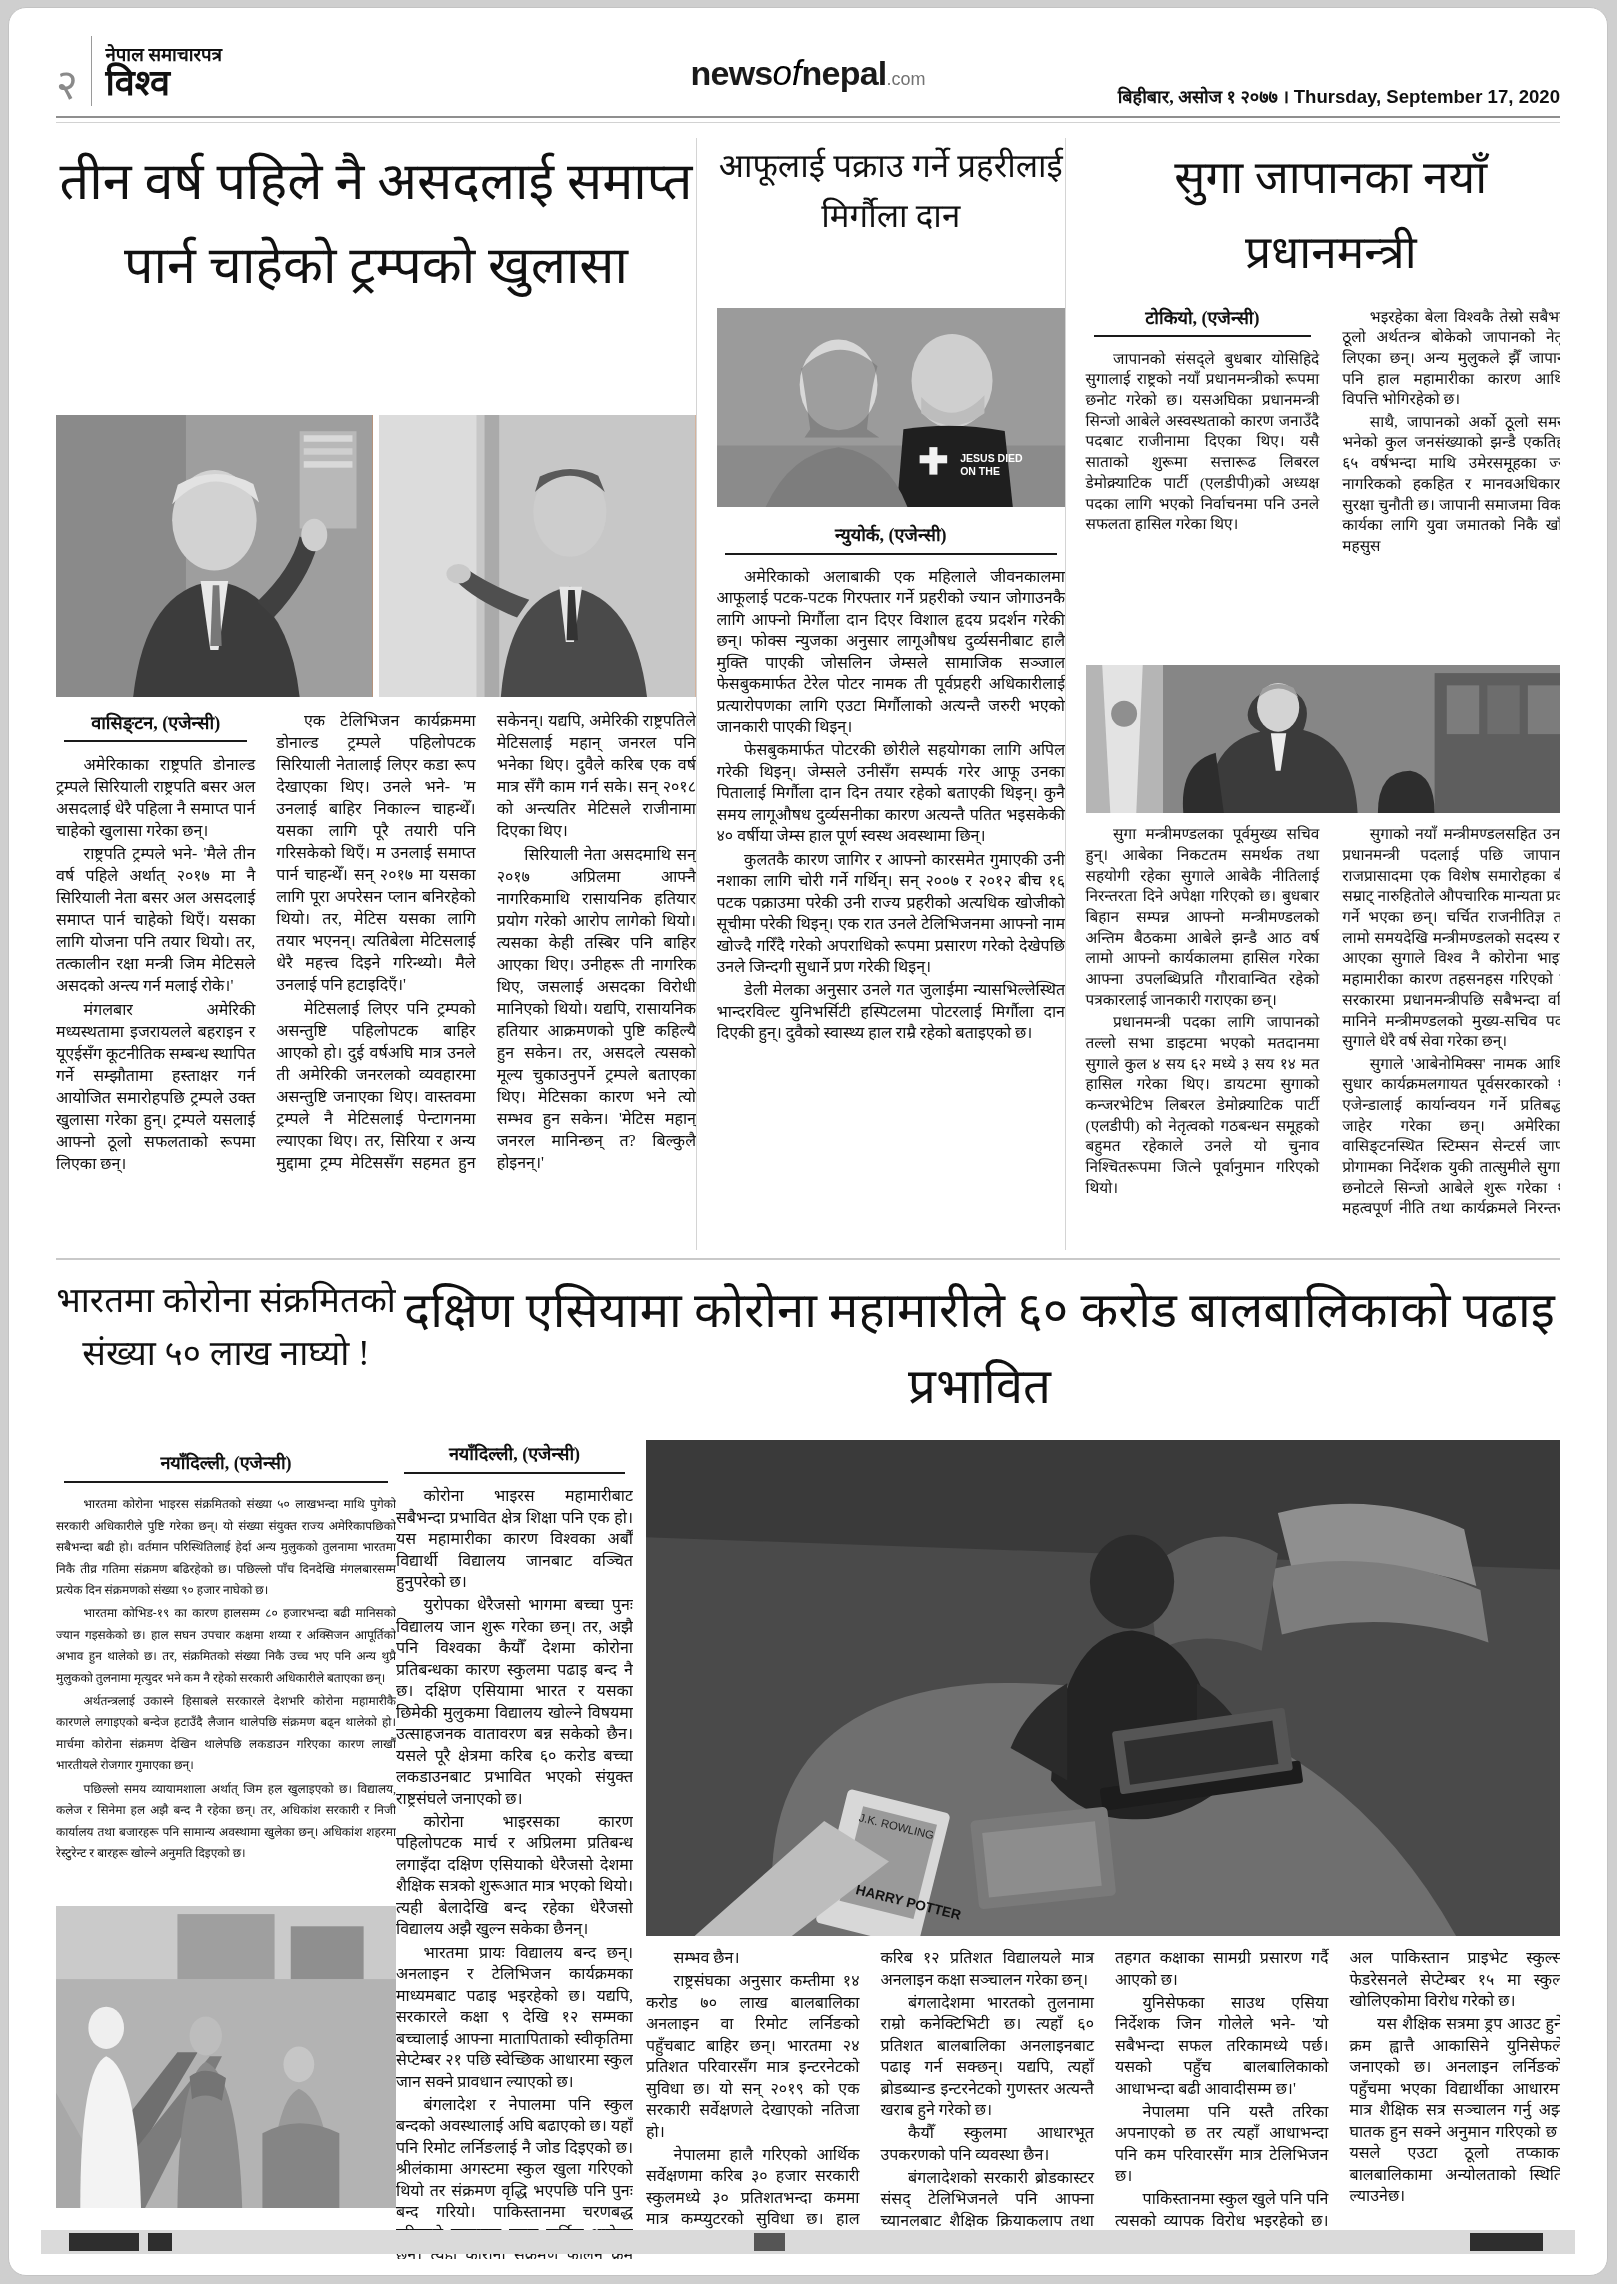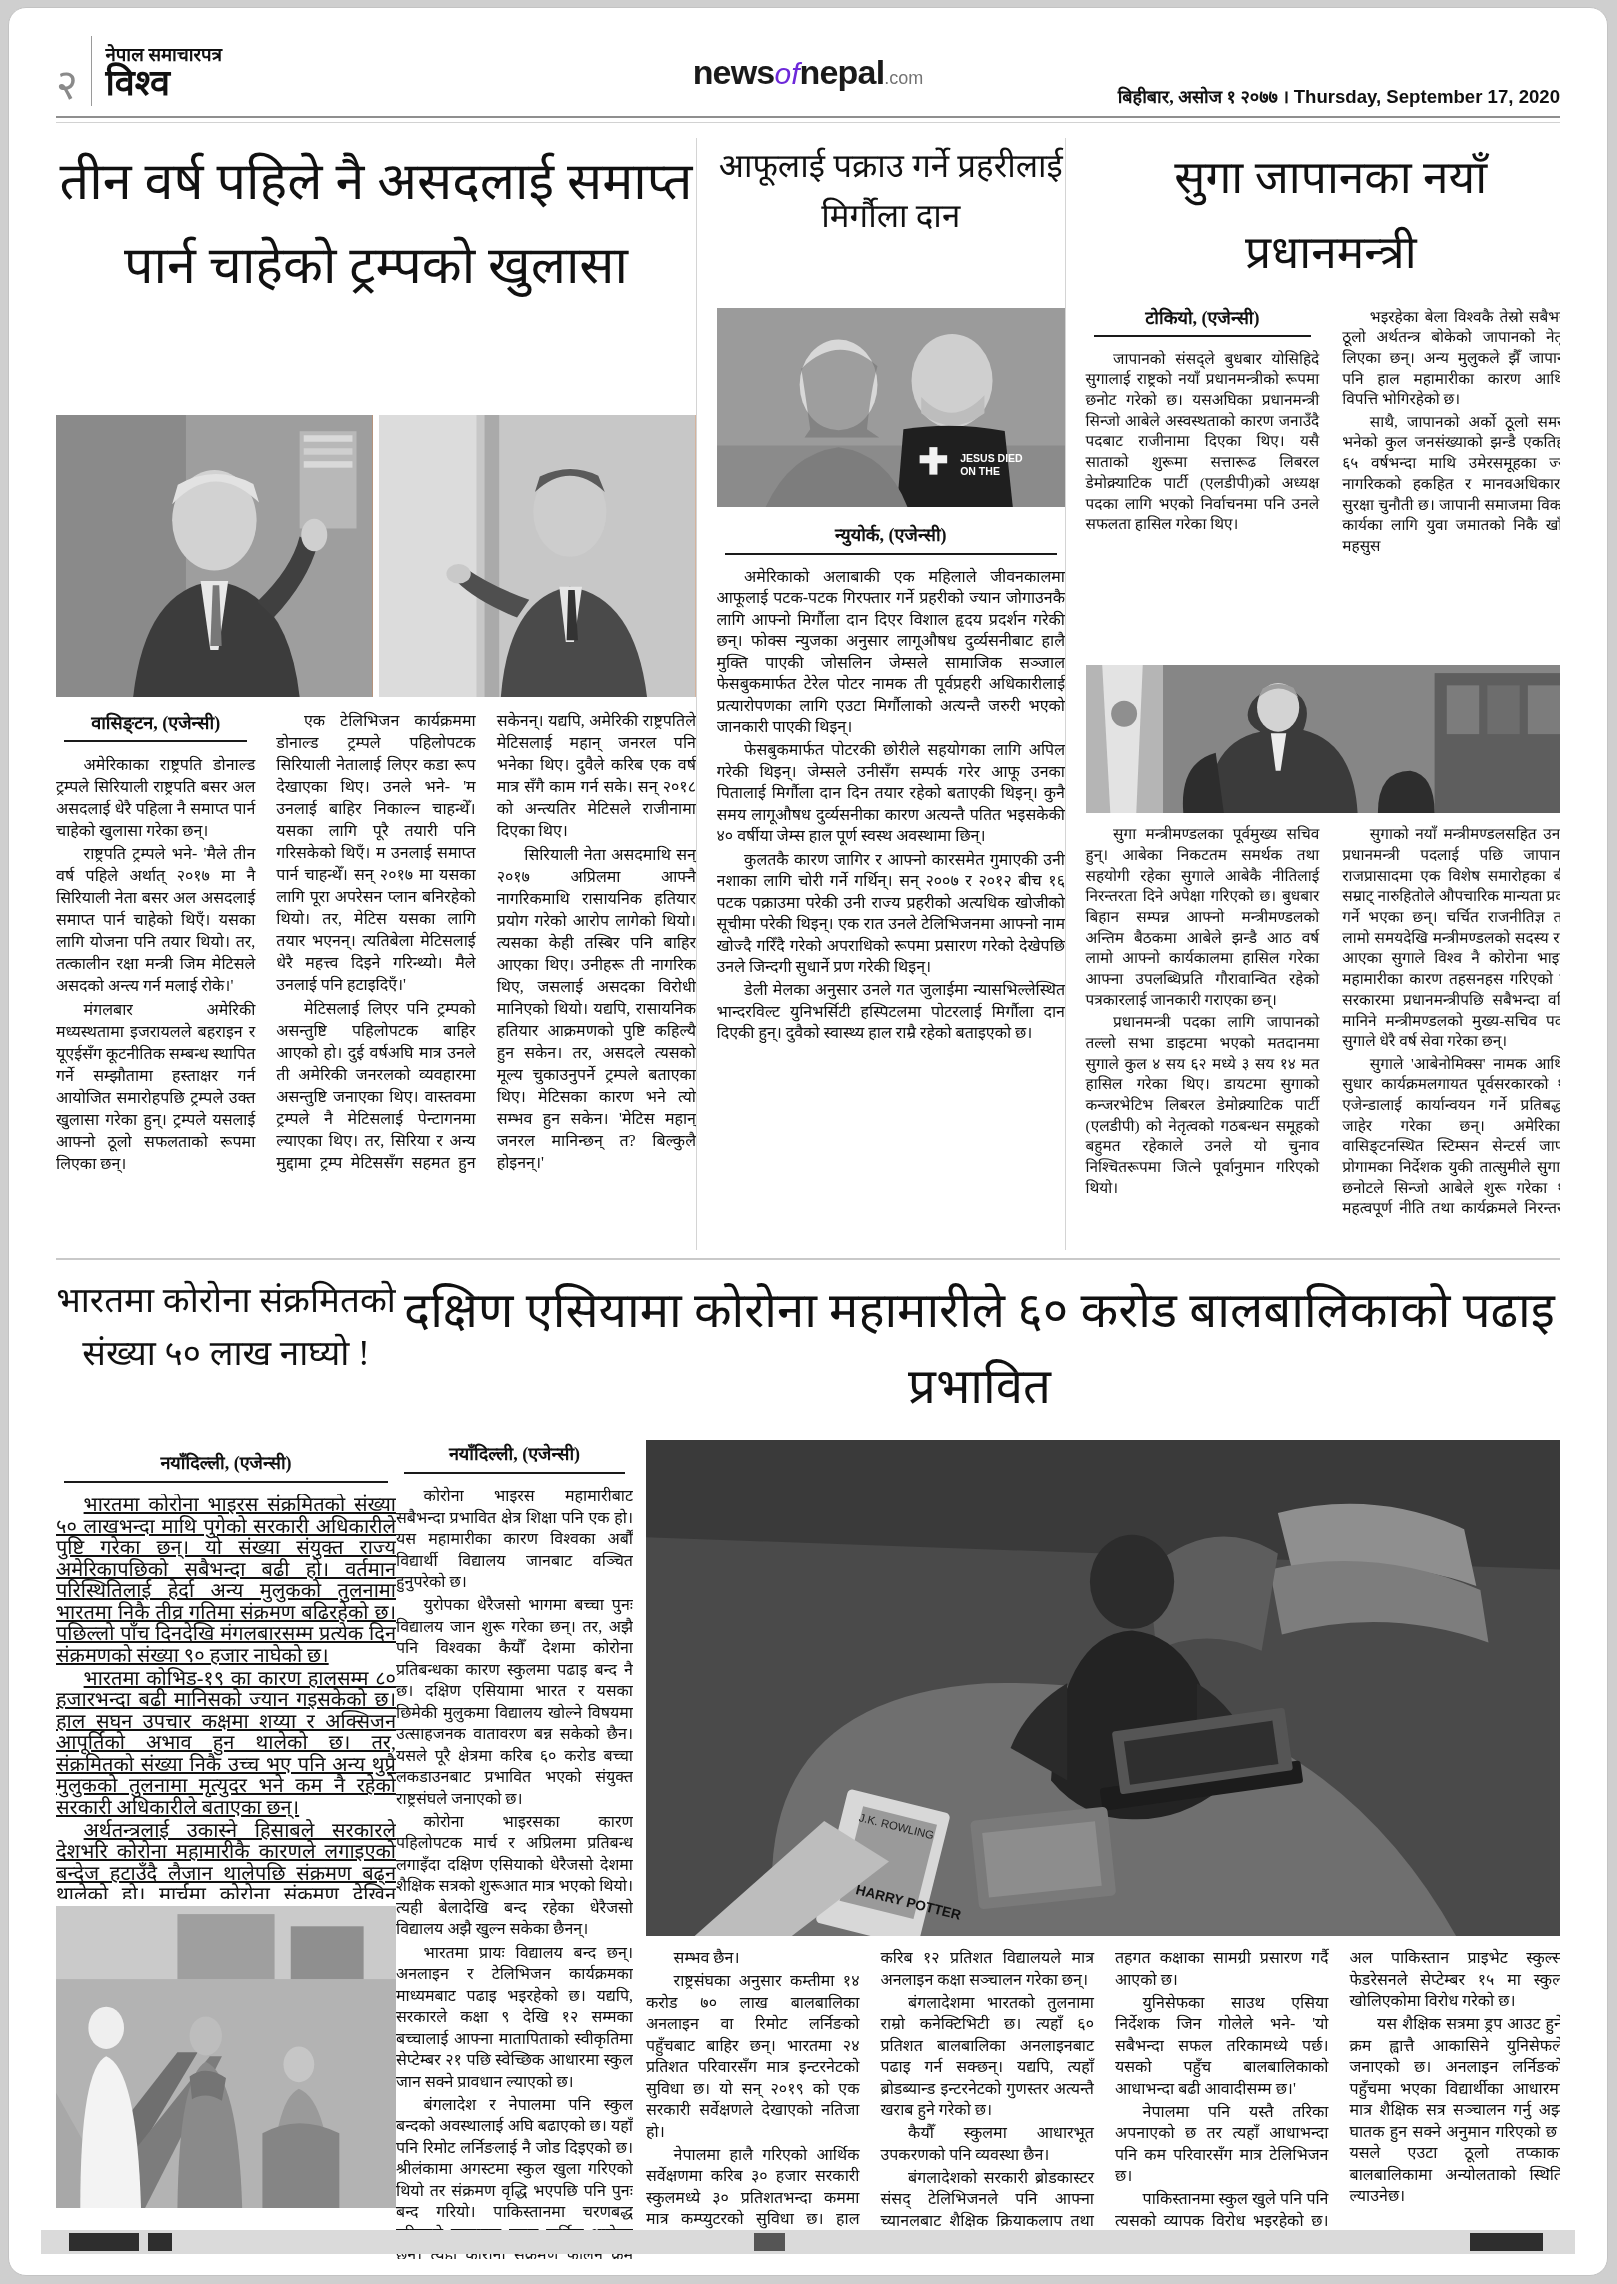--- a/index.html
+++ b/index.html
@@ -10,21 +10,21 @@
 
   
   .hdr{position:relative;height:84px;}
   .hdr-left{position:absolute;left:0;top:4.9px;display:flex;align-items:flex-end;}
   .pagenum{font-size:42px;color:#8a8a8a;line-height:1;padding-right:13px;font-family:"Liberation Sans",sans-serif;}
   .vline{width:1.6px;height:70px;background:#9a9a9a;margin-right:13px;}
   .mast-small{font-size:18.6px;font-weight:bold;line-height:1.1;}
   .mast-section{font-size:36px;font-weight:bold;line-height:1.15;font-family:Liberation Mono, monospace;}
   .logo{position:absolute;left:50%;transform:translateX(-50%);top:21px;font-family:"Liberation Sans",sans-serif;white-space:nowrap;}
   .logo .l1,.logo .l3{font-size:34px;font-weight:bold;color:#1a1a1a;letter-spacing:-0.8px;}
-  .logo .l2{font-size:30px;font-style:italic;color:#6d28d9;}
+  .logo .l2{font-size:35px;font-style:italic;color:#000000;}
   .logo .l4{font-size:18px;color:#737373;}
   .dateline{position:absolute;right:0;bottom:8px;font-size:18px;white-space:nowrap;}
   .dateline .np{font-weight:bold;}
   .dateline .en{font-weight:bold;font-family:"Liberation Sans",sans-serif;font-size:18.6px;}
   .rule2{height:4.9px;border-top:2.4px solid #8f8f8f;border-bottom:1.6px solid #d2d2d2;margin-bottom:14.6px;}
 
   
   .headline{font-weight:normal;text-align:center;}
   .byline{font-weight:bold;text-align:center;font-size:18px;border-bottom:2.4px solid #1a1a1a;
           padding:1.6px 3.2px 6.5px;margin:0 8px 11.3px;}
@@ -51,21 +51,21 @@
   .cols2{column-count:2;column-gap:23px;font-size:15.4px;line-height:20.7px;}
   .s-intro{height:347px;margin-bottom:11.3px;}
   .s-photo{height:148px;margin-bottom:11.3px;}
   .s-body{height:412px;}
 
   .hrule{height:1.6px;background:#c9c9c9;margin:8px 0 13px;}
 
   
   .bottomrow{display:grid;grid-template-columns:340px 1167px;height:986px;overflow:hidden;}
   .i-head{font-size:35px;line-height:53px;height:165px;margin:1.6px 0 9.7px;}
-  .i-text{font-size:20px;line-height:21.5px;height:405px;overflow:hidden;text-decoration:underline;}
+  .i-text{font-size:12px;line-height:21.5px;height:405px;overflow:hidden;}
   .i-photo{height:302px;margin-top:6.5px;}
 
   .sa-head{font-size:49px;line-height:76px;height:156px;margin:0 0 11.3px;}
   .sa-grid{display:grid;grid-template-columns:237px 917px;column-gap:13px;}
   .sa-lead{font-size:16px;line-height:21.5px;height:811px;overflow:hidden;}
   .sa-photo{height:496px;margin-bottom:11.3px;}
   .sa-cols{column-count:4;column-gap:21px;height:302px;font-size:16px;line-height:21.5px;overflow:hidden;}
 
   
   .footbar{position:absolute;left:32px;right:32px;bottom:21px;height:24px;background:#dadada;}

